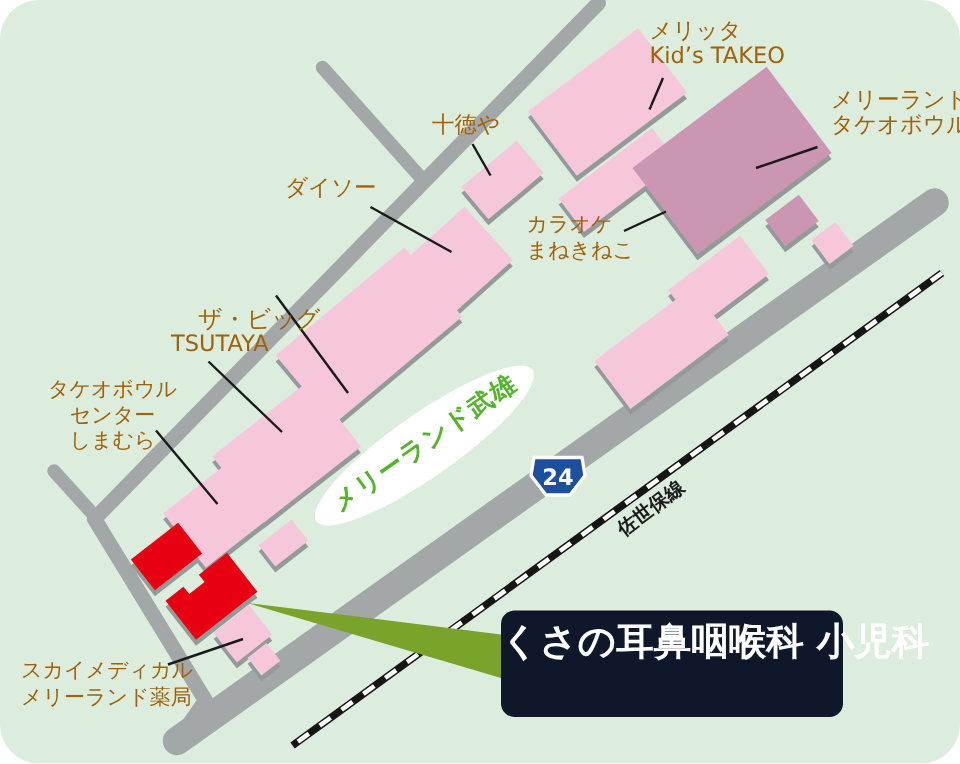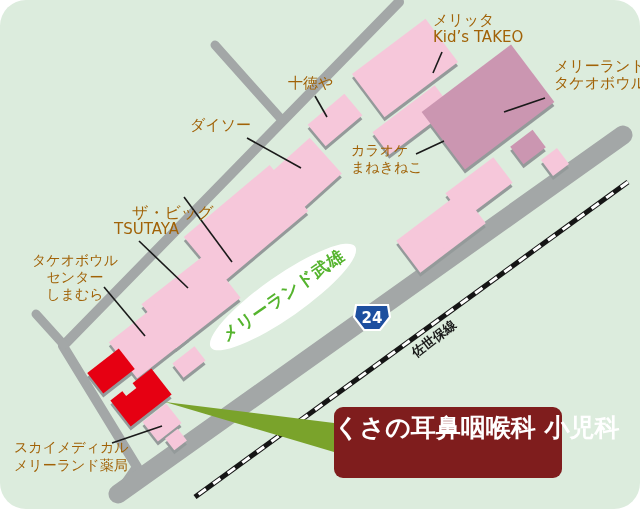--- a/index.html
+++ b/index.html
@@ -8,21 +8,21 @@
     border-radius:26px;overflow:hidden;
     font-family:"DejaVu Sans","Liberation Sans",sans-serif;
   }
   .layer{position:absolute;left:0;top:0;width:640px;height:509px;pointer-events:none;}
   .bld{position:absolute;}
   #buildings{filter:drop-shadow(0 4px 0 #949a9a);}
   .lbl{position:absolute;color:#a16207;font-weight:normal;font-size:14px;line-height:17px;white-space:nowrap;}
   .lbl .ln{display:block;}
   #callout-box{
     position:absolute;left:334px;top:407px;width:228px;height:71px;
-    background:#7f1d1d;border-radius:9px;color:#ffffff;font-weight:bold;
+    background:#0f172a;border-radius:9px;color:#ffffff;font-weight:bold;
     font-size:25px;line-height:31px;text-align:right;padding:5px 18px 0 0;
     box-sizing:border-box;white-space:nowrap;
   }
   #ellipse-label{
     position:absolute;left:183px;top:284px;width:200px;text-align:center;
     transform:rotate(-35deg);color:#55b42e;font-weight:bold;font-size:17px;
     letter-spacing:1px;white-space:nowrap;
   }
   #railway-label{
     position:absolute;left:408px;top:330px;transform:rotate(-37deg);

